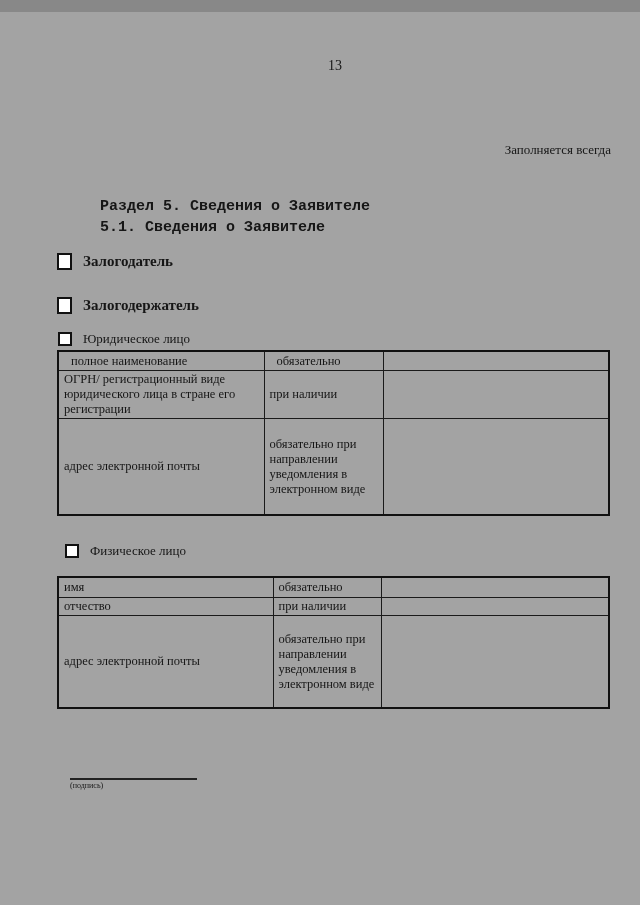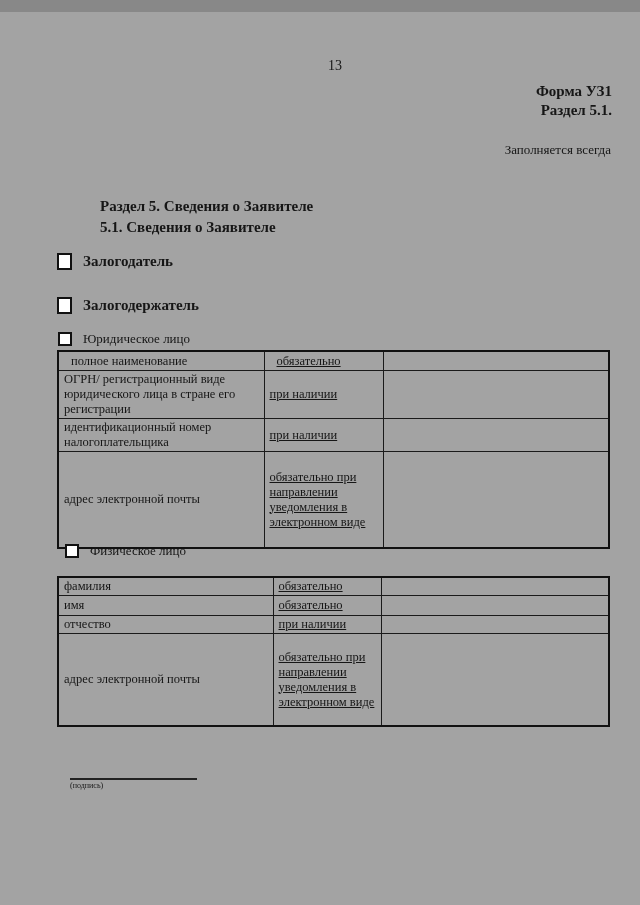--- a/index.html
+++ b/index.html
@@ -30,20 +30,21 @@
   }
   .fill-note {
     top: 130px; right: 29px;
     font-size: 13px;
   }
   .headings {
     top: 184px; left: 100px;
     font-weight: bold;
     font-size: 15px;
     line-height: 21px;
+    font-family: Liberation Mono, monospace;
   }
 
   .cb-row { display: flex; align-items: center; gap: 11px; }
   .cb {
     display: inline-block;
     width: 11px; height: 13px;
     border: 2px solid #111;
     background: #fff;
     flex: 0 0 auto;
   }
@@ -65,21 +66,21 @@
   .tbl-legal      { top: 338px; left: 57px; width: 551px; }
   .tbl-individual { top: 564px; left: 57px; width: 551px; }
   table.form-table td {
     border: 1px solid #1a1a1a;
     vertical-align: middle;
     padding: 1px 5px;
     font-size: 12.5px;
     line-height: 15px;
     overflow: hidden;
   }
-  td.req { padding-right: 24px; text-decoration: underline; }
+  td.req { padding-right: 24px; }
   .tbl-legal tr.r1 td { height: 16px; padding-left: 12px; }
   .tbl-legal tr.r2 td { height: 45px; }
   .tbl-legal tr.r3 td { height: 29px; }
   .tbl-legal tr.r4 td { height: 93px; }
   .tbl-individual tr.r1 td { height: 15px; }
   .tbl-individual tr.r2 td { height: 17px; }
   .tbl-individual tr.r3 td { height: 14px; }
   .tbl-individual tr.r4 td { height: 89px; }
 
   .signature-block { top: 766px; left: 70px; width: 127px; }
@@ -90,24 +91,20 @@
     margin-top: 1px;
   }
 </style>
 </head>
 <body>
 
 <div class="page">
 
   <div class="abs page-number">13</div>
 
-  <div class="abs header-right">
-    <div>Форма УЗ1</div>
-    <div>Раздел 5.1.</div>
-  </div>
 
   <div class="abs fill-note">Заполняется всегда</div>
 
   <div class="abs headings">
     <div>Раздел 5. Сведения о Заявителе</div>
     <div>5.1. Сведения о Заявителе</div>
   </div>
 
   <div class="abs cb-row cb-pledgor">
     <span class="cb"></span>
@@ -134,50 +131,40 @@
         <tr class="r1">
       <td>полное наименование</td>
       <td class="req">обязательно</td>
       <td></td>
     </tr>
     <tr class="r2">
       <td>ОГРН/ регистрационный виде юридического лица в стране его регистрации</td>
       <td class="req">при наличии</td>
       <td></td>
     </tr>
-    <tr class="r3">
-      <td>идентификационный номер налогоплательщика</td>
-      <td class="req">при наличии</td>
-      <td></td>
-    </tr>
     <tr class="r4">
       <td>адрес электронной почты</td>
       <td class="req">обязательно при направлении уведомления в электронном виде</td>
       <td></td>
     </tr>
   </tbody>
     </table>
 
   <div class="abs cb-row cb-individual">
     <span class="cb cb-sm"></span>
     <span class="cb-label-reg">Физическое лицо</span>
   </div>
 
   <table class="abs form-table tbl-individual">
     <colgroup>
         <col style="width:215px">
         <col style="width:108px">
         <col style="width:228px">
       </colgroup>
     <tbody>
-        <tr class="r1">
-      <td>фамилия</td>
-      <td class="req">обязательно</td>
-      <td></td>
-    </tr>
     <tr class="r2">
       <td>имя</td>
       <td class="req">обязательно</td>
       <td></td>
     </tr>
     <tr class="r3">
       <td>отчество</td>
       <td class="req">при наличии</td>
       <td></td>
     </tr>

